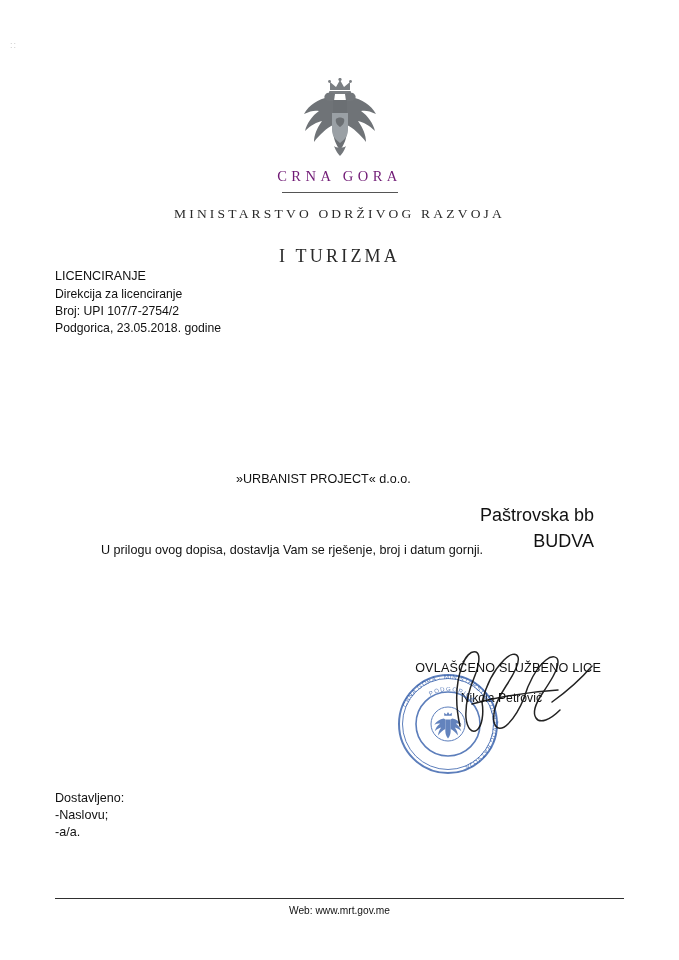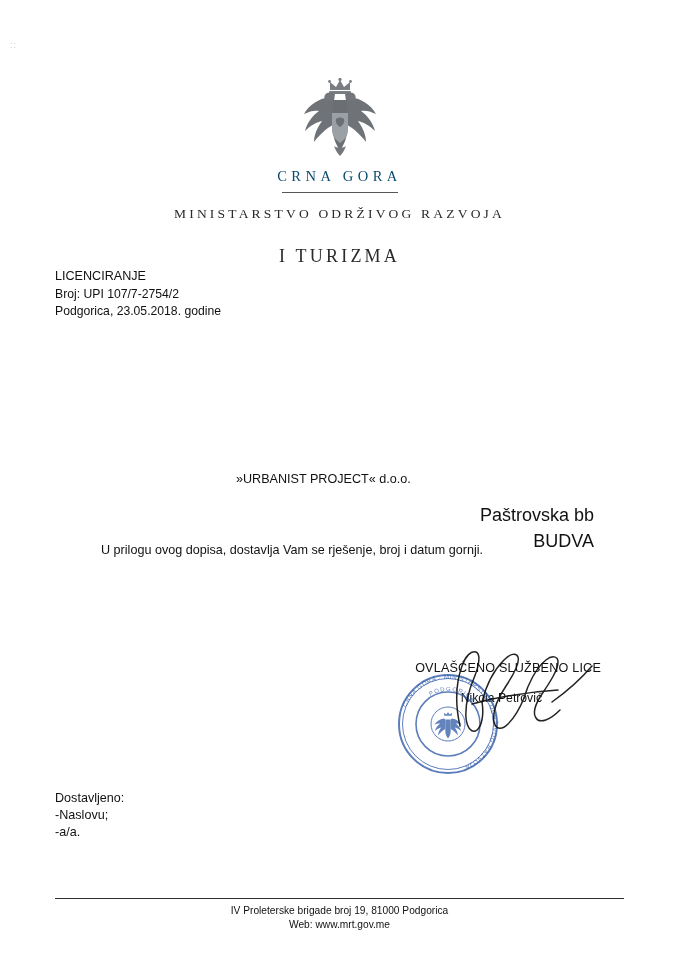--- a/index.html
+++ b/index.html
@@ -47,21 +47,21 @@
   .header {
     position: absolute;
     left: 0;
     right: 0;
     top: 168px;
     text-align: center;
   }
   .country {
     font-size: 14.5px;
     letter-spacing: 4.5px;
-    color: #0c4a6e;
+    color: #701a75;
     font-family: "Liberation Serif", serif;
   }
   .rule {
     width: 116px;
     height: 1px;
     background: #555;
     margin: 7px auto 13px auto;
   }
   .ministry-line-1 {
     font-size: 13.5px;
@@ -230,20 +230,21 @@
 
   <div class="header">
     <div class="country">CRNA GORA</div>
     <div class="rule"></div>
     <div class="ministry-line-1">MINISTARSTVO ODRŽIVOG RAZVOJA</div>
     <div class="ministry-line-2">I TURIZMA</div>
   </div>
 
   <div class="ref-block">
     <div class="ref-title-2">LICENCIRANJE</div>
+    <div class="ref-line">Direkcija za licenciranje</div>
     <div class="ref-line">Broj: UPI 107/7-2754/2</div>
     <div class="ref-line">Podgorica, 23.05.2018. godine</div>
   </div>
 
   <div class="addressee">»URBANIST PROJECT« d.o.o.</div>
   <div class="addr-right">
     <div>Paštrovska bb</div>
     <div>BUDVA</div>
   </div>
 
@@ -294,17 +295,16 @@
   </div>
 
   <div class="delivered">
     <div>Dostavljeno:</div>
     <div>-Naslovu;</div>
     <div>-a/a.</div>
   </div>
 
   <div class="footer-rule"></div>
   <div class="footer">
-    <div>IV Proleterske brigade broj 19, 81000 Podgorica</div>
     <div>Web: www.mrt.gov.me</div>
   </div>
 
 </div>
 
 </body></html>

